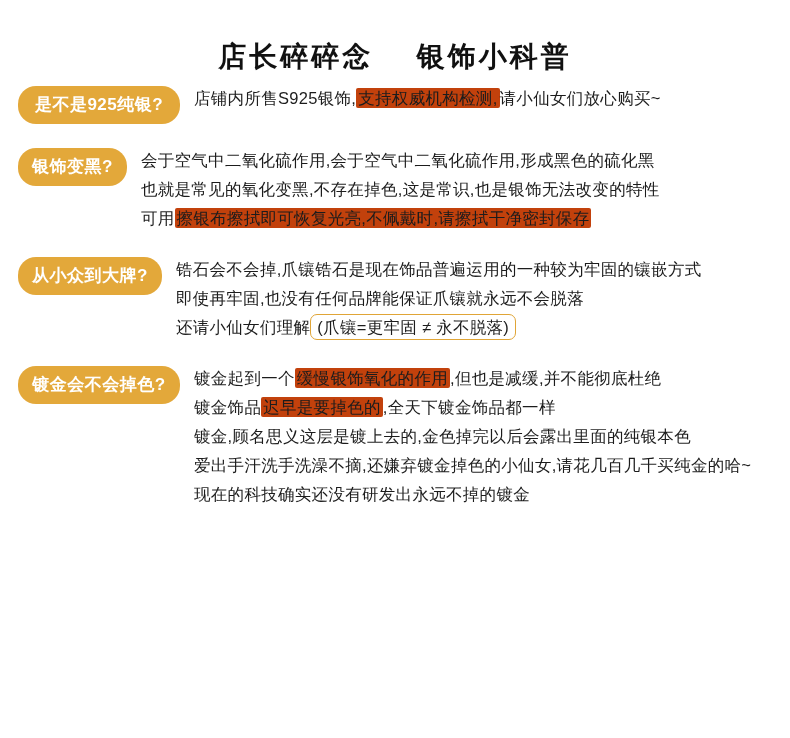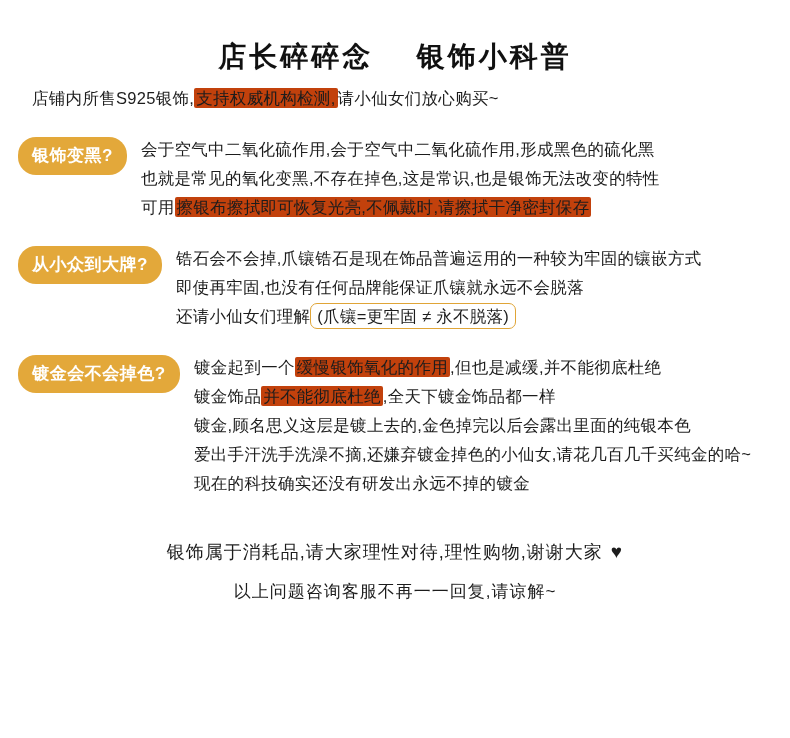--- a/index.html
+++ b/index.html
@@ -113,20 +113,21 @@
 <div class="page">
 
   <div class="title">
     <span>店长碎碎念</span>
     <span class="gap"></span>
     <span>银饰小科普</span>
   </div>
 
   <div id="sections-host">
       <div class="section">
+        <div class="tag wide">是不是925纯银?</div>
         <div class="body">
           <div class="line"><span>店铺内所售S925银饰,</span><span class="hl">支持权威机构检测,</span><span>请小仙女们放心购买~</span></div>
         </div>
       </div>
       <div class="section">
         <div class="tag">银饰变黑?</div>
         <div class="body">
           <div class="line"><span>会于空气中二氧化硫作用,会于空气中二氧化硫作用,形成黑色的硫化黑</span></div>
           <div class="line"><span>也就是常见的氧化变黑,不存在掉色,这是常识,也是银饰无法改变的特性</span></div>
           <div class="line"><span>可用</span><span class="hl">擦银布擦拭即可恢复光亮,不佩戴时,请擦拭干净密封保存</span></div>
@@ -137,28 +138,22 @@
         <div class="body">
           <div class="line"><span>锆石会不会掉,爪镶锆石是现在饰品普遍运用的一种较为牢固的镶嵌方式</span></div>
           <div class="line"><span>即使再牢固,也没有任何品牌能保证爪镶就永远不会脱落</span></div>
           <div class="line"><span>还请小仙女们理解</span><span class="box">(爪镶=更牢固 ≠ 永不脱落)</span></div>
         </div>
       </div>
       <div class="section">
         <div class="tag wide">镀金会不会掉色?</div>
         <div class="body">
           <div class="line"><span>镀金起到一个</span><span class="hl">缓慢银饰氧化的作用</span><span>,但也是减缓,并不能彻底杜绝</span></div>
-          <div class="line"><span>镀金饰品</span><span class="hl">并不能彻底杜绝</span><span>,全天下镀金饰品都一样</span></div>
+          <div class="line"><span>镀金饰品</span><span class="hl">迟早是要掉色的</span><span>,全天下镀金饰品都一样</span></div>
           <div class="line"><span>镀金,顾名思义这层是镀上去的,金色掉完以后会露出里面的纯银本色</span></div>
           <div class="line"><span>爱出手汗洗手洗澡不摘,还嫌弃镀金掉色的小仙女,请花几百几千买纯金的哈~</span></div>
           <div class="line"><span>现在的科技确实还没有研发出永远不掉的镀金</span></div>
         </div>
       </div>
     </div>
 
-  <div class="footer">
-    <div>
-      <span>银饰属于消耗品,请大家理性对待,理性购物,谢谢大家</span><span class="heart">♥</span>
-    </div>
-    <div class="sub">以上问题咨询客服不再一一回复,请谅解~</div>
-  </div>
 
 </div>
 
 </body></html>

